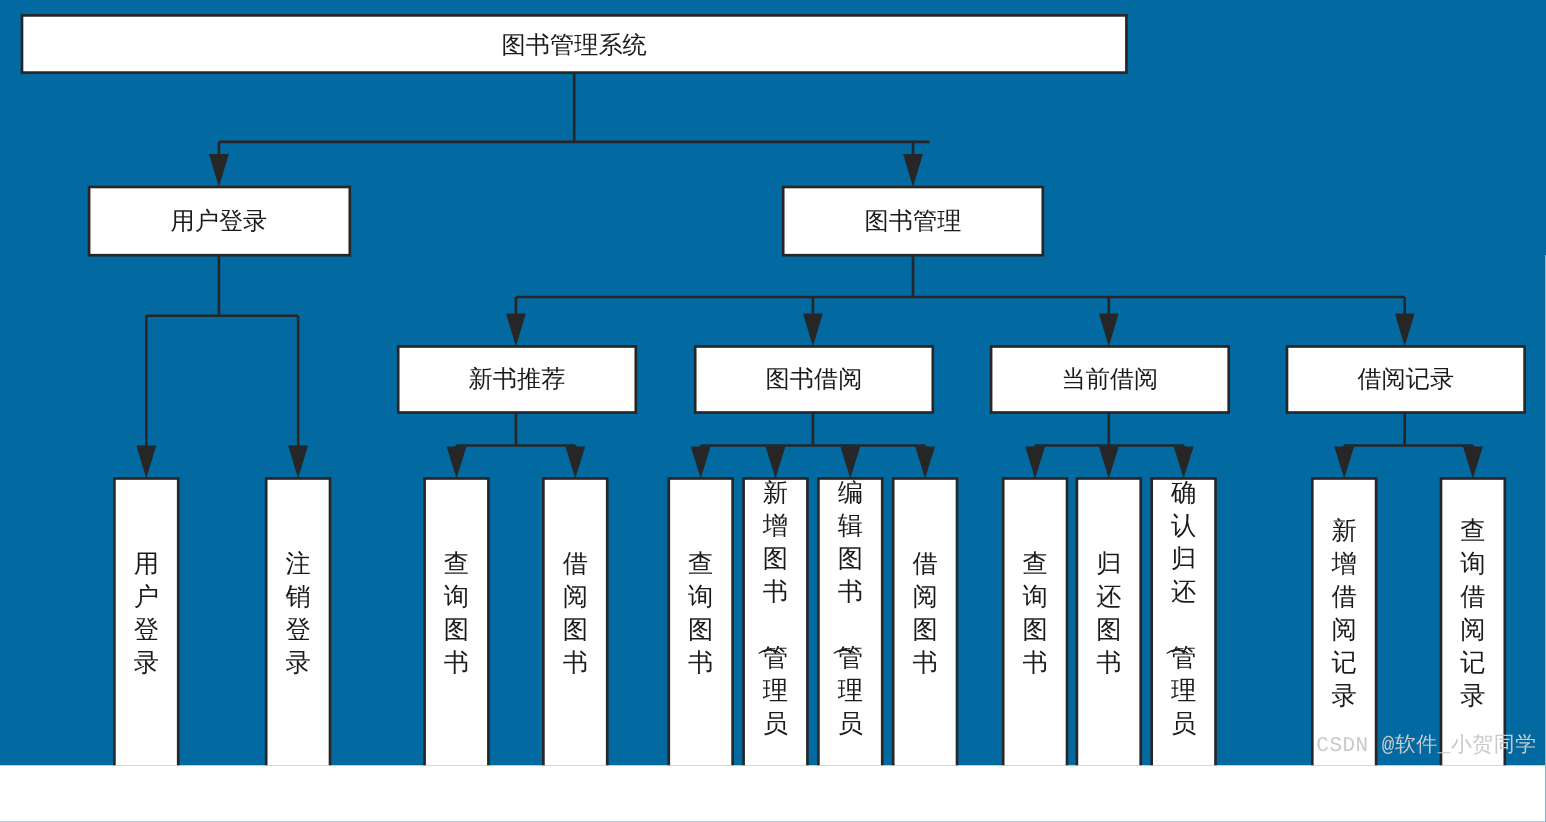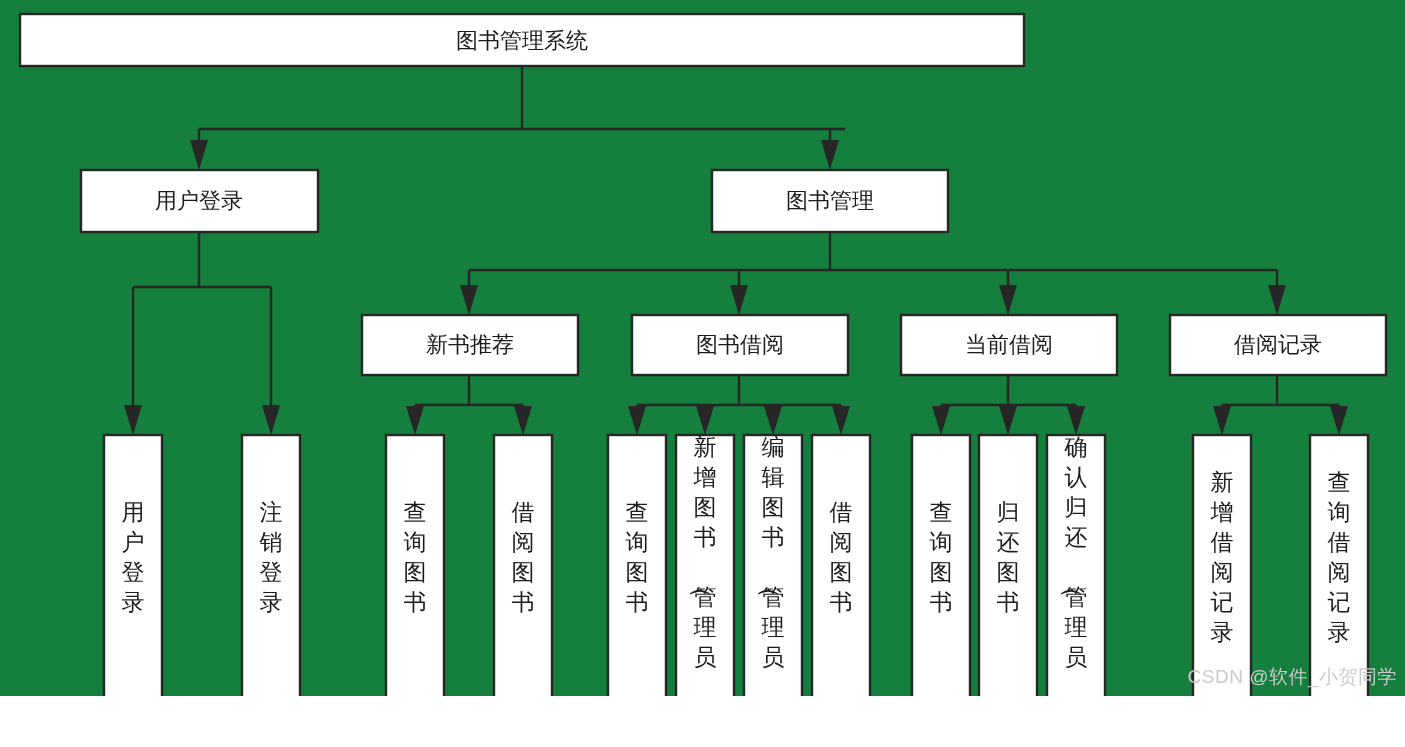--- a/index.html
+++ b/index.html
@@ -8,21 +8,21 @@
     padding: 0;
     background: #ffffff;
   }
   body {
     font-family: "Liberation Sans", "DejaVu Sans", sans-serif;
   }
   #diagram-root {
     position: relative;
     width: 1405px;
     height: 696px;
-    background: #15803d;
+    background: #0369a1;
     overflow: hidden;
   }
   svg#flowchart {
     position: absolute;
     top: 0;
     left: 0;
     width: 1405px;
     height: 747px;
     display: block;
   }
@@ -52,21 +52,21 @@
   .arrow-head {
     fill: #262626;
     stroke: none;
   }
   .watermark {
     position: absolute;
     right: 8px;
     bottom: 6px;
     color: #c9c9c9;
     font-size: 19px;
-    font-family: Liberation Sans, sans-serif;
+    font-family: Liberation Mono, monospace;
     letter-spacing: 0.5px;
     white-space: nowrap;
     pointer-events: none;
   }
 </style>
 </head>
 <body>
 
 <div id="diagram-root">
 

